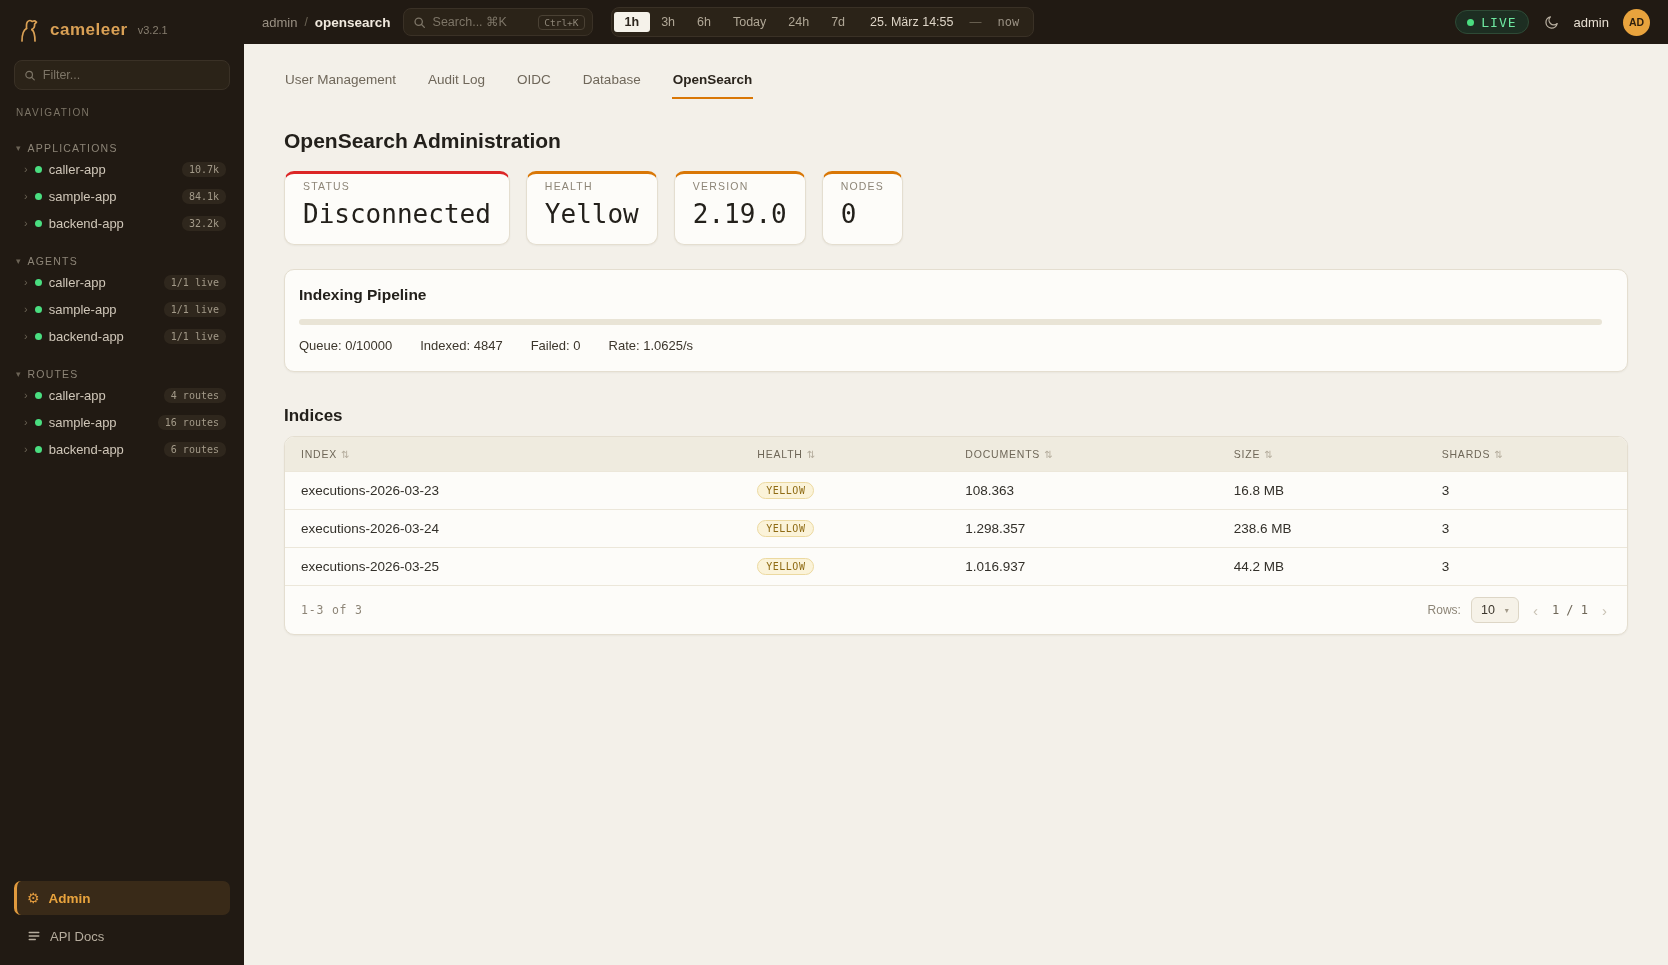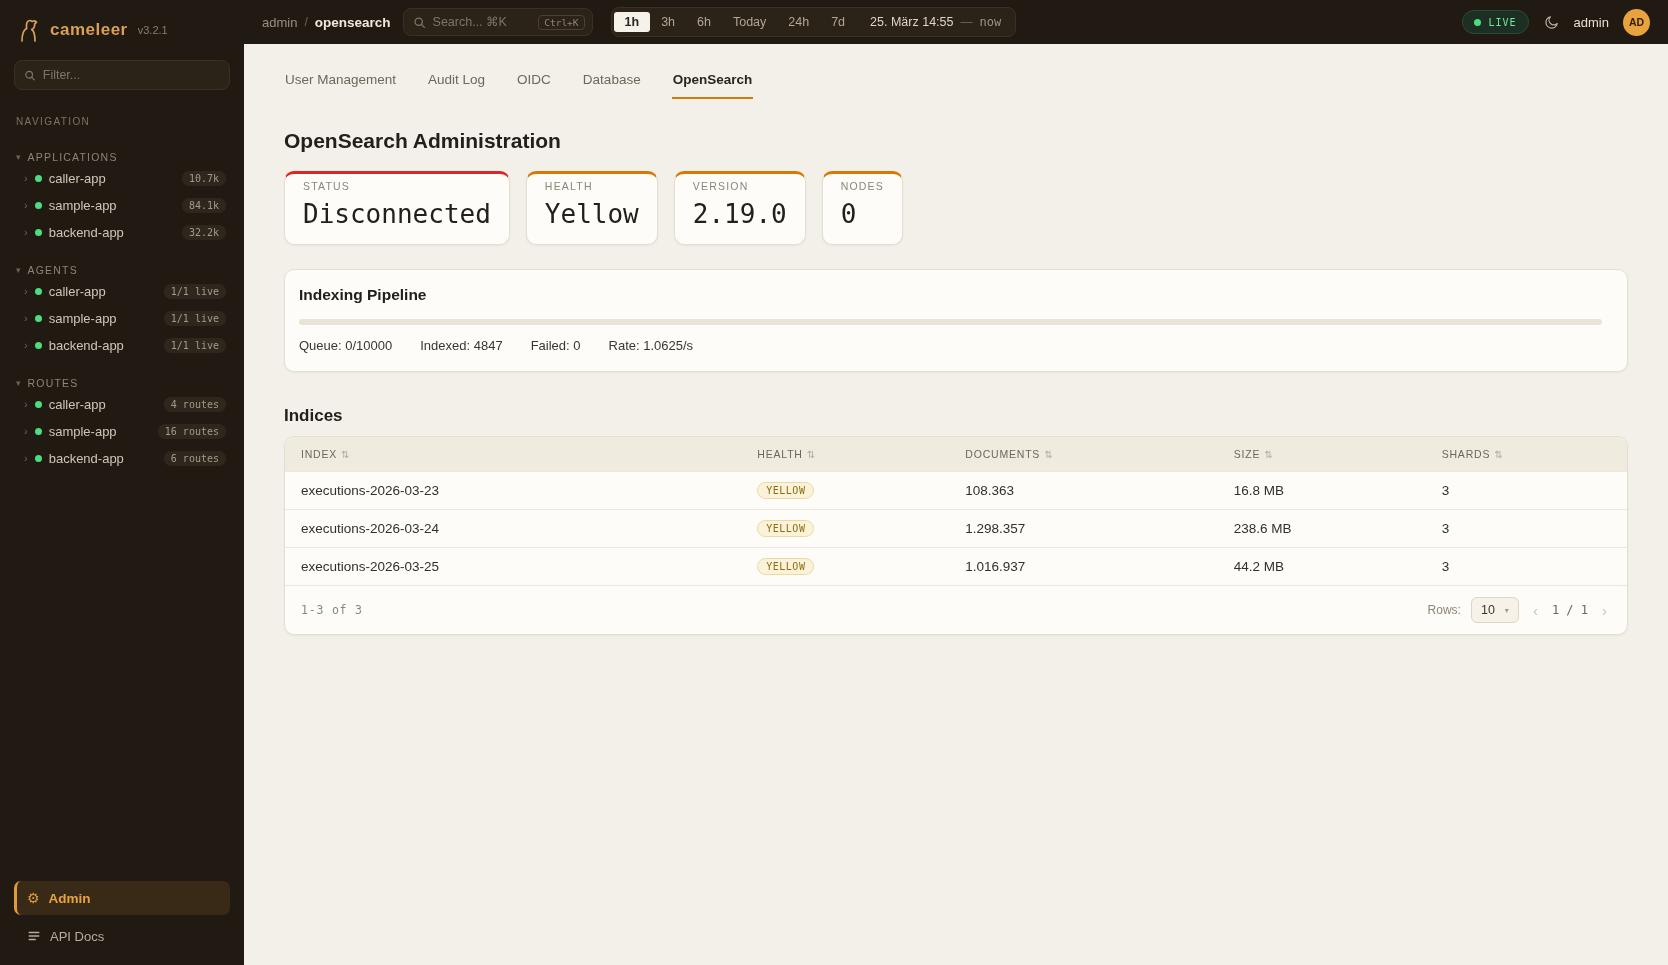--- a/index.html
+++ b/index.html
@@ -20,21 +20,21 @@
     padding: 12px 14px 14px 14px;
   }
   .logo-row { display: flex; align-items: center; gap: 8px; height: 36px; margin-bottom: 12px; }
   .logo-mark { width: 28px; height: 28px; flex: 0 0 auto; }
   .brand-name { color: #d9a055; font-size: 17px; font-weight: bold; letter-spacing: .5px; }
   .brand-version { color: #877e6f; font-size: 11px; margin-left: 2px; }
 
   .filter-box {
     display: flex; align-items: center; gap: 7px;
     background: #2b2318; border: 1px solid #3a3126; border-radius: 8px;
-    height: 30px; padding: 0 9px; margin-bottom: 22px;
+    height: 30px; padding: 0 9px; margin-bottom: 13px;
   }
   .filter-box input {
     background: transparent; border: none; outline: none;
     color: #cfc6b8; font-size: 12.5px; width: 100%;
     font-family: "Liberation Sans", sans-serif;
   }
   .filter-box input::placeholder { color: #7d7567; }
 
   .nav-label { color: #7c7466; font-size: 10px; letter-spacing: 1.4px; margin: 4px 2px 6px 2px; }
 
@@ -101,32 +101,32 @@
 
   .time-group {
     display: flex; align-items: center; height: 30px; padding: 2px;
     background: #2b2318; border: 1px solid #3a3126; border-radius: 8px; margin-left: 6px;
   }
   .time-btn {
     height: 20px; padding: 0 11px; border: none; border-radius: 3px; cursor: pointer;
     background: transparent; color: #b0a796; font-size: 12.5px; font-family: "Liberation Sans", sans-serif;
   }
   .time-btn.active { background: #f5f2ea; color: #2b251d; font-weight: bold; }
-  .time-date { display: flex; align-items: center; gap: 7px; margin: 0 12px 0 14px; white-space: nowrap; }
+  .time-date { display: flex; align-items: center; gap: 16px; margin: 0 12px 0 14px; white-space: nowrap; }
   .td-main { color: #ded5c7; font-size: 12.5px; }
   .td-sep { color: #6f6758; font-size: 12px; }
   .td-now { color: #9a9184; font-size: 12px; font-family: "DejaVu Sans Mono", monospace; }
 
   .right-cluster { margin-left: auto; display: flex; align-items: center; gap: 14px; }
   .live-pill {
     display: flex; align-items: center; gap: 7px; height: 24px; padding: 0 11px;
     background: #1d2e22; border: 1px solid #2e4a36; border-radius: 12px; cursor: pointer;
   }
   .live-dot { width: 7px; height: 7px; border-radius: 50%; background: #4ade80; }
-  .live-label { color: #6ee7a0; font-size: 10px; letter-spacing: 1px; font-family: "DejaVu Sans Mono", monospace; }
+  .live-label { color: #6ee7a0; font-size: 13px; letter-spacing: 1px; font-family: "DejaVu Sans Mono", monospace; }
   .moon-btn { background: transparent; border: none; cursor: pointer; display: flex; align-items: center; }
   .user-label { color: #e6ded1; font-size: 13px; }
   .avatar {
     width: 27px; height: 27px; border-radius: 50%; background: #e8a33d;
     color: #2b1d0d; font-size: 10.5px; font-weight: bold;
     display: flex; align-items: center; justify-content: center; cursor: pointer;
   }
 
   
   .content { flex: 1; overflow: auto; padding: 0 40px 40px 40px; }

